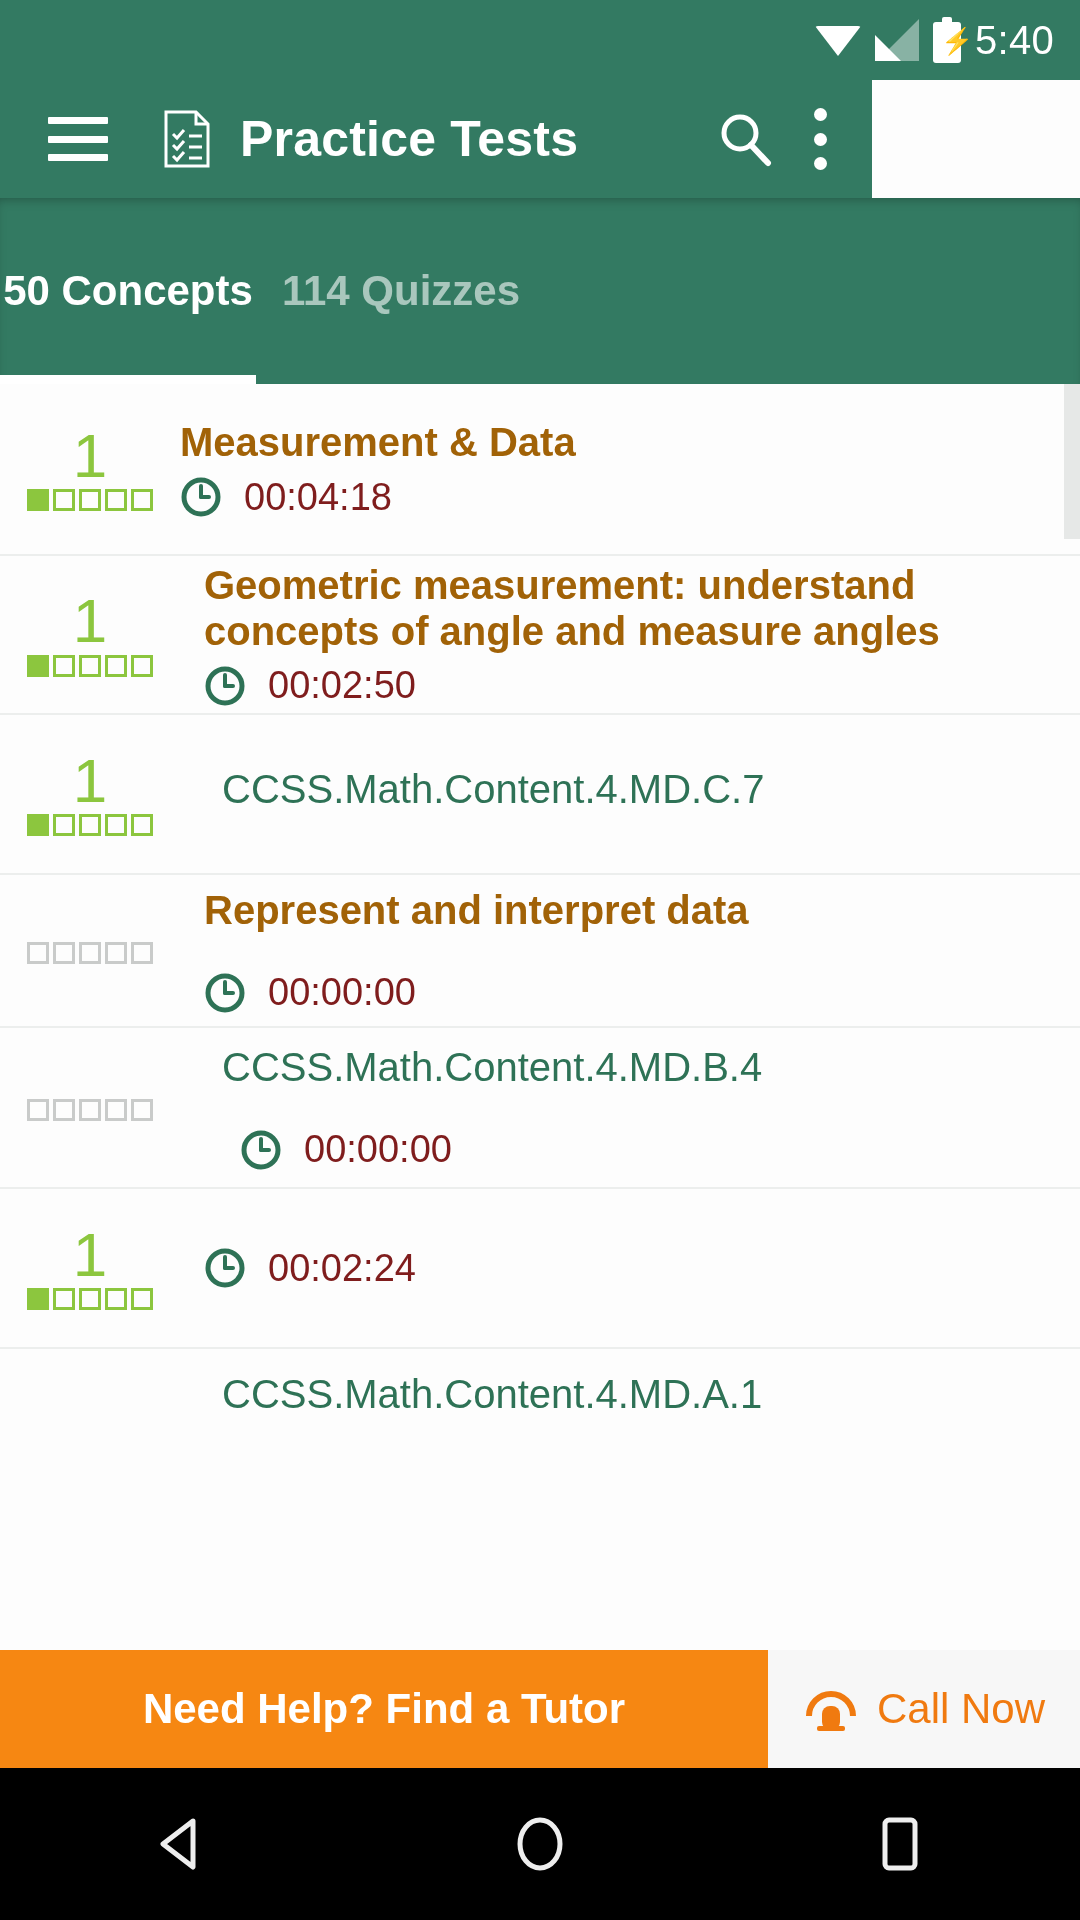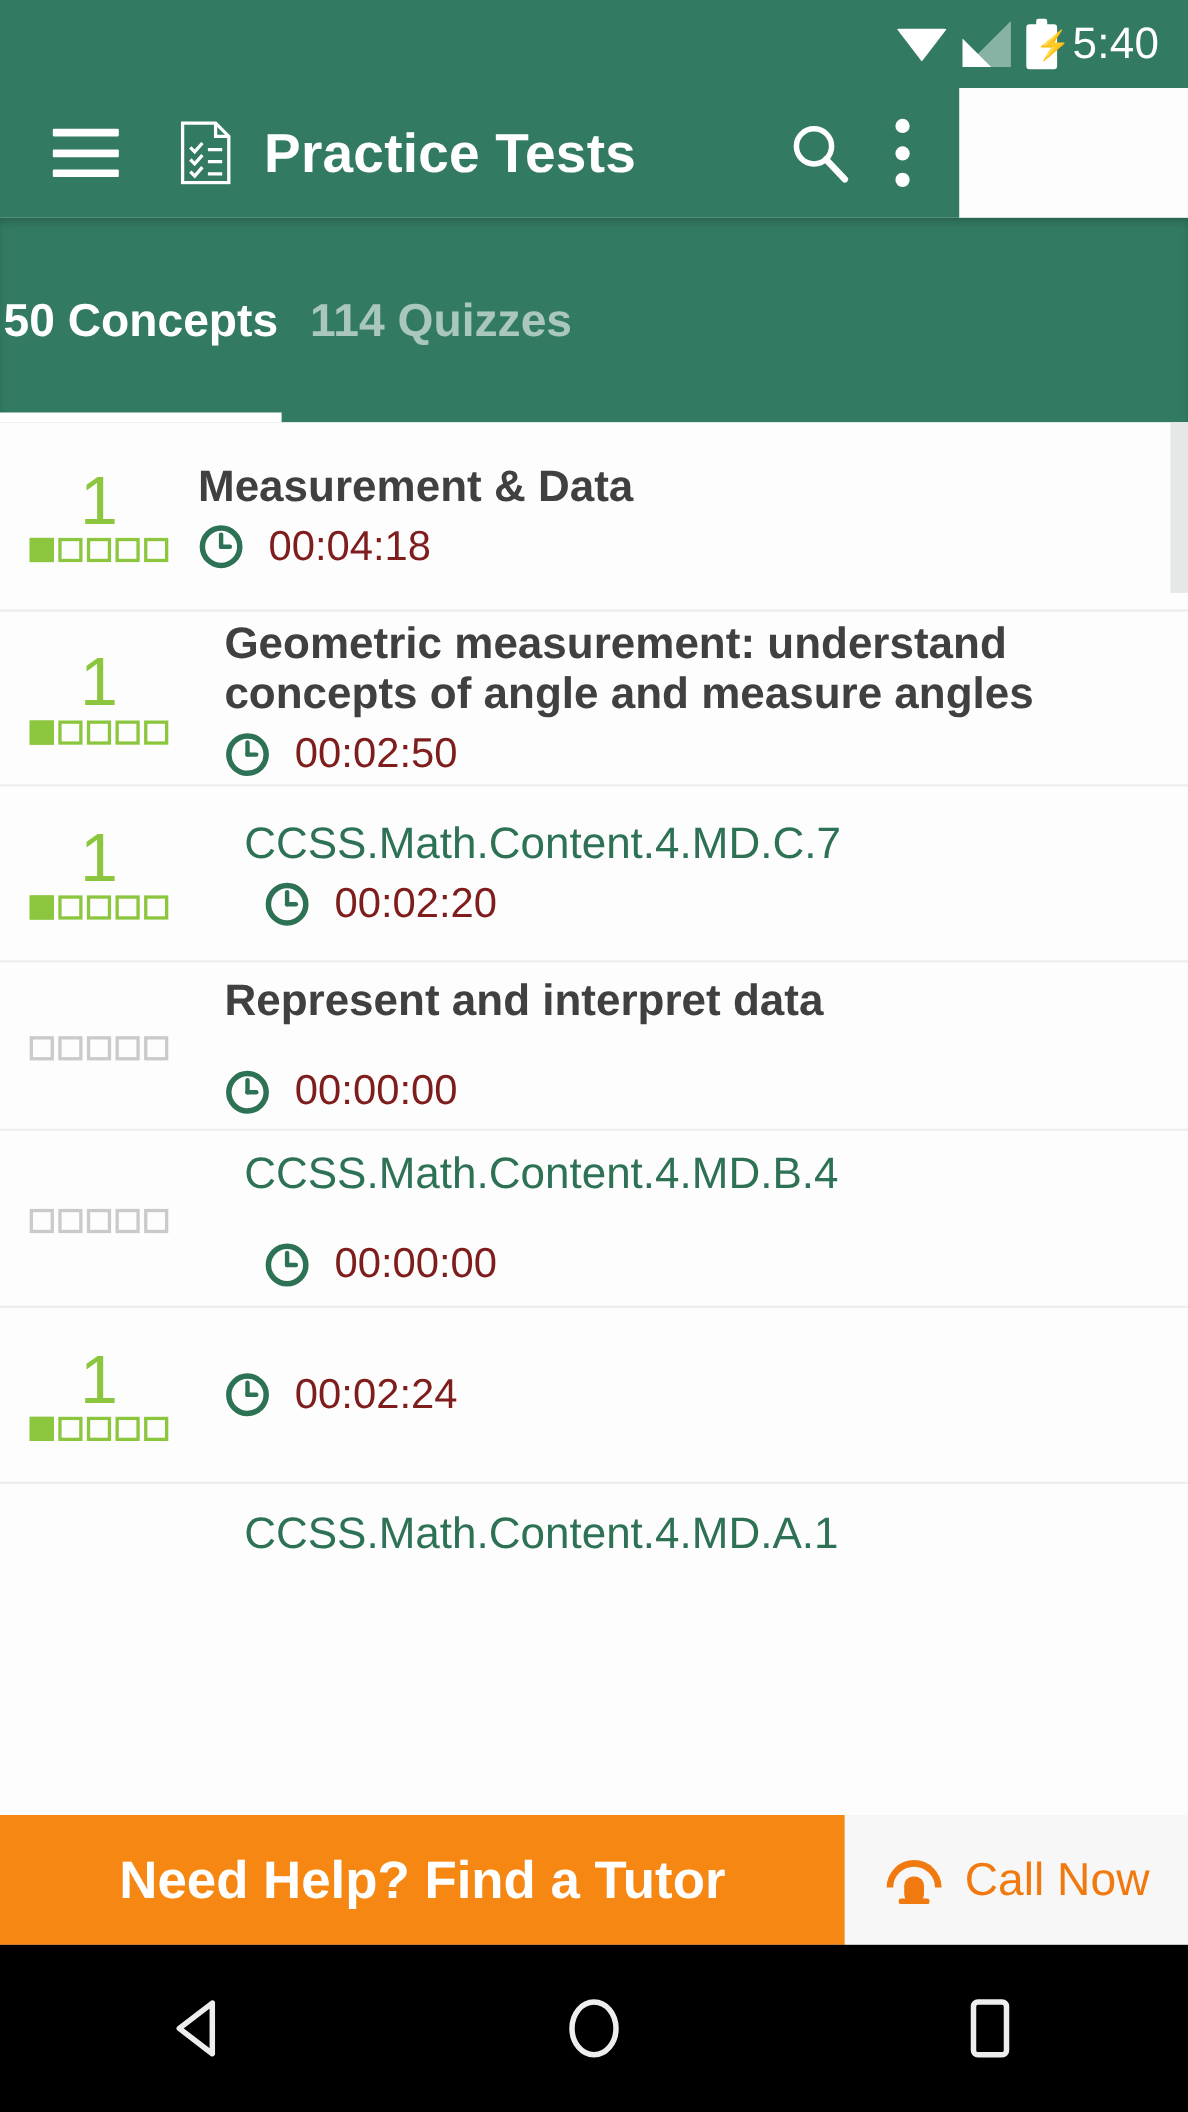--- a/index.html
+++ b/index.html
@@ -106,21 +106,21 @@
   }
   .level-num { font-size:62px; color:#8cc63e; line-height:0.95; font-weight:normal; }
   .level-num.spacer { visibility:hidden; }
   .squares { display:flex; gap:4px; margin-top:4px; }
   .sq { width:22px; height:22px; border:3px solid #8cc63e; background:transparent; }
   .sq.filled { background:#8cc63e; }
   .sq.empty { border-color:#c9cbca; }
 
   .content-col { flex:1; padding-right:30px; }
   .row-title {
-    font-size:40px; font-weight:bold; color:#404040; line-height:1.16;
+    font-size:40px; font-weight:bold; color:#a16207; line-height:1.16;
     margin-bottom:10px;
   }
   .row-title.plain { font-weight:normal; color:#2e7256; }
   .time-line { display:flex; align-items:center; gap:22px; }
   .clock-icon { width:42px; height:42px; flex:0 0 42px; }
   .time-text { font-size:38px; color:#7f1d1d; }
 
   
   .row.indent .content-col { padding-left:24px; }
 
@@ -136,21 +136,21 @@
 
   
   .banner {
     position:absolute; left:0; bottom:152px; width:1080px; height:118px;
     display:flex; align-items:stretch;
   }
   .banner-left {
     flex:1; background:#f68712; display:flex; align-items:center; justify-content:center;
     cursor:pointer;
   }
-  .banner-left span { color:#ffffff; font-size:48px; font-weight:bold; }
+  .banner-left span { color:#ffffff; font-size:42px; font-weight:bold; }
   .banner-right {
     width:312px; background:#f7f7f7; display:flex; align-items:center;
     justify-content:center; gap:18px; cursor:pointer;
   }
   .phone-icon { width:56px; height:46px; flex:0 0 56px; }
   .banner-right span { color:#f07a10; font-size:42px; font-weight:normal; }
 
   
   .nav-bar {
     position:absolute; left:0; bottom:0; width:1080px; height:152px;
@@ -288,30 +288,20 @@
         <div class="squares">
           <span class="sq filled"></span>
             <span class="sq"></span>
             <span class="sq"></span>
             <span class="sq"></span>
             <span class="sq"></span>
         </div>
       </div>
       <div class="content-col" style="padding-left:42px">
         <div class="row-title plain">CCSS.Math.Content.4.MD.C.7</div>
-        <div class="time-line" style="padding-left:18px">
-          <span class="clock-icon">
-            <svg width="42" height="42" viewBox="0 0 42 42">
-              <circle cx="21" cy="21" r="17" fill="none" stroke="#2e7256" stroke-width="5"></circle>
-              <line x1="21" y1="10" x2="21" y2="21" stroke="#2e7256" stroke-width="4" stroke-linecap="round"></line>
-              <line x1="21" y1="21" x2="29" y2="21" stroke="#2e7256" stroke-width="4" stroke-linecap="round"></line>
-            </svg>
-          </span>
-          <span class="time-text">00:02:20</span>
-        </div>
       </div>
     </div>
 
     <div class="row indent" style="height:153px">
       <div class="level-col">
         <div class="level-num spacer"></div>
         <div class="squares">
           <span class="sq empty"></span>
             <span class="sq empty"></span>
             <span class="sq empty"></span>

